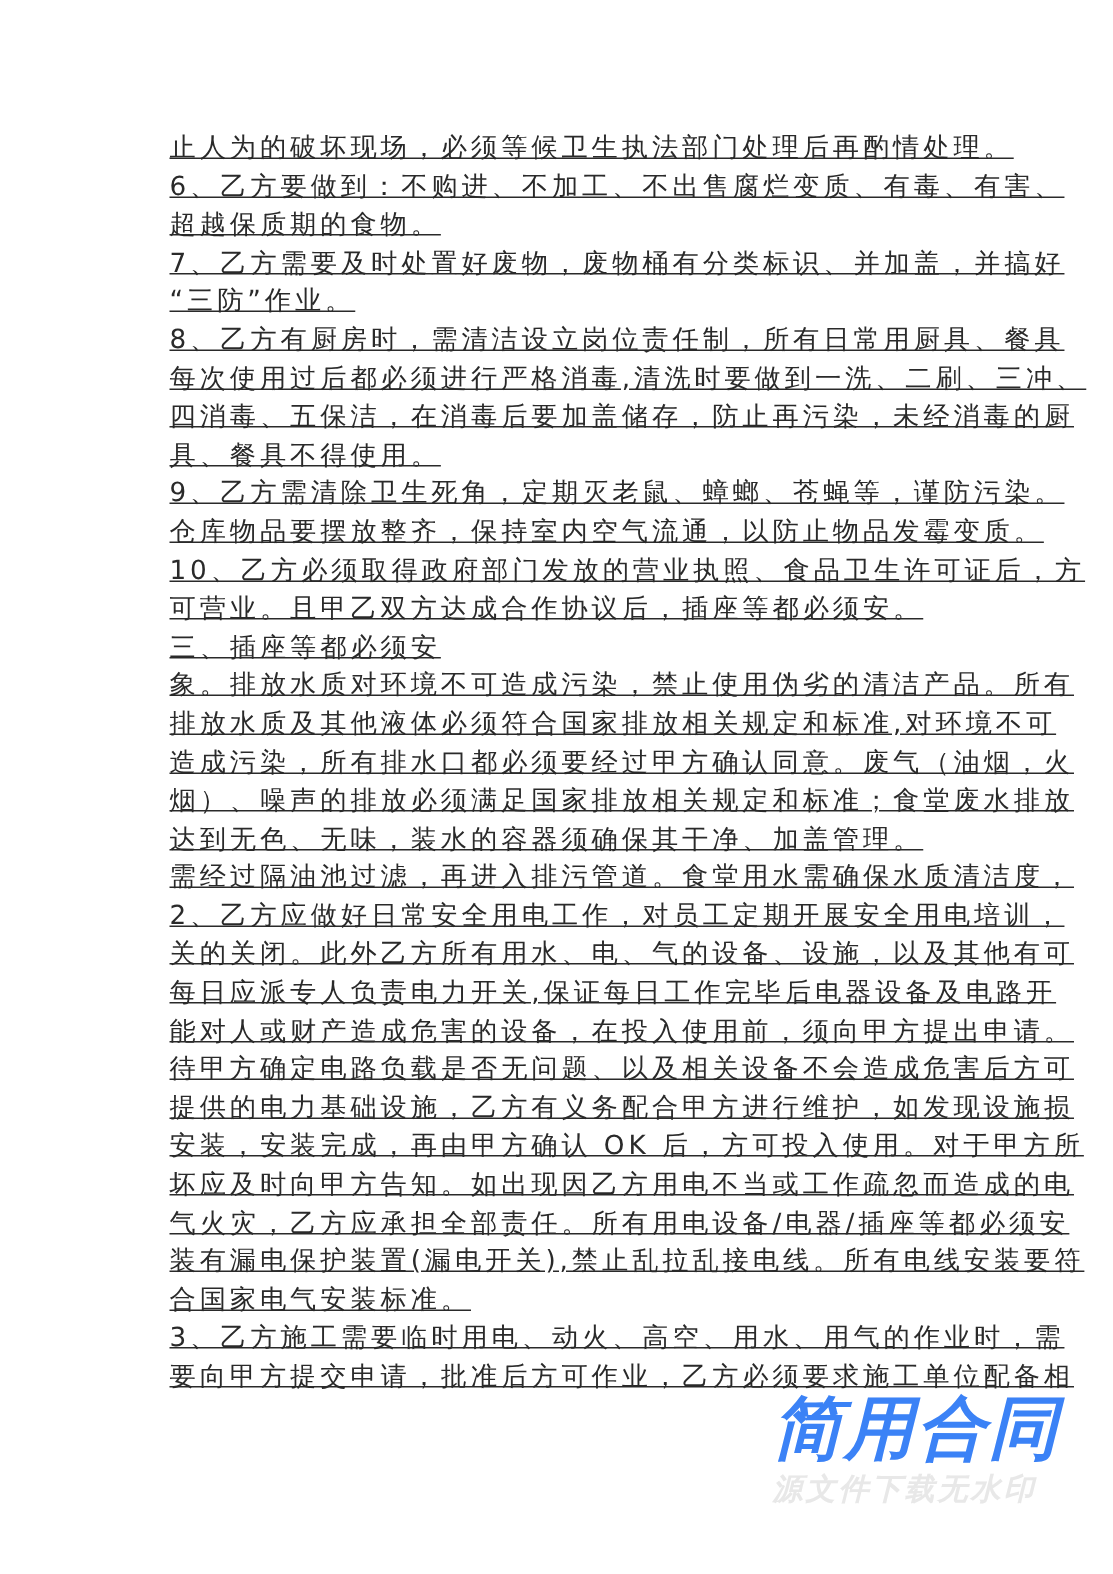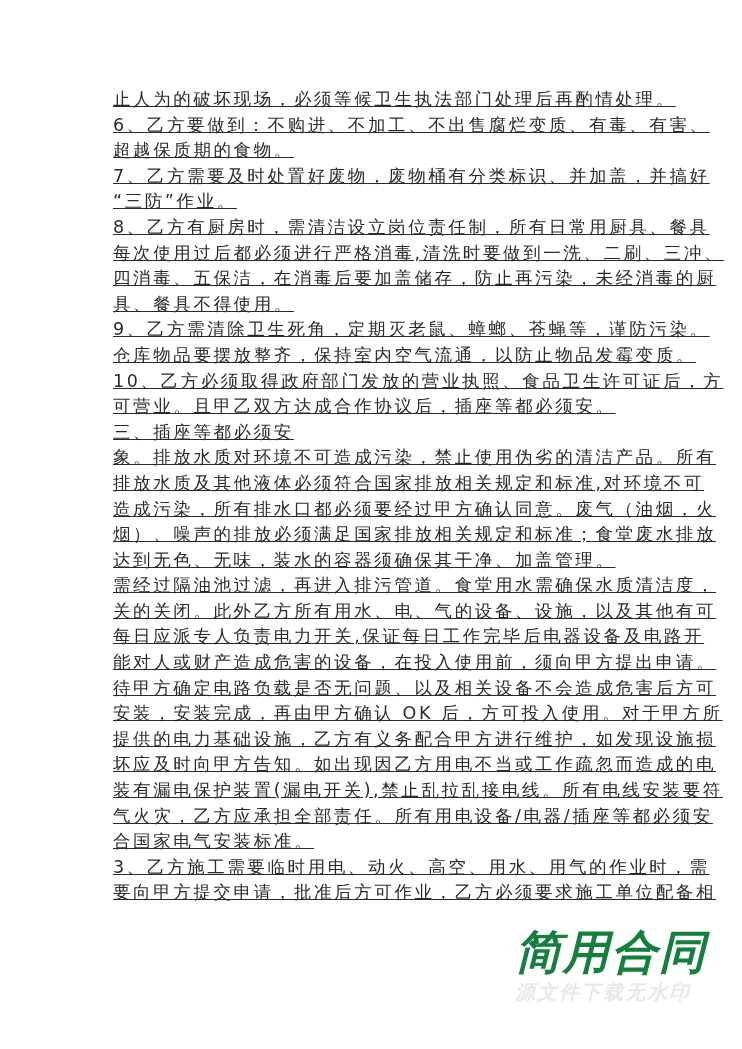--- a/index.html
+++ b/index.html
@@ -31,21 +31,21 @@
       width: 200px;
       color: #e6e6e6;
       font-weight: bold;
       font-style: italic;
       pointer-events: none;
     }
     .wm-big {
       font-size: 46px;
       letter-spacing: 2px;
       line-height: 50px;
-      color: #15803d;
+      color: #3b82f6;
     }
     .wm-small {
       font-size: 20px;
       letter-spacing: 2px;
       line-height: 26px;
       margin-top: 2px;
       color: #e8e8e8;
     }
   </style>
 </head>
@@ -65,29 +65,30 @@
   <div class="line">仓库物品要摆放整齐，保持室内空气流通，以防止物品发霉变质。</div>
   <div class="line">10、乙方必须取得政府部门发放的营业执照、食品卫生许可证后，方</div>
   <div class="line">可营业。且甲乙双方达成合作协议后，插座等都必须安。</div>
   <div class="line">三、插座等都必须安</div>
   <div class="line">象。排放水质对环境不可造成污染，禁止使用伪劣的清洁产品。所有</div>
   <div class="line">排放水质及其他液体必须符合国家排放相关规定和标准,对环境不可</div>
   <div class="line">造成污染，所有排水口都必须要经过甲方确认同意。废气（油烟，火</div>
   <div class="line">烟）、噪声的排放必须满足国家排放相关规定和标准；食堂废水排放</div>
   <div class="line">达到无色、无味，装水的容器须确保其干净、加盖管理。</div>
   <div class="line">需经过隔油池过滤，再进入排污管道。食堂用水需确保水质清洁度，</div>
+  <div class="line">2、乙方应做好日常安全用电工作，对员工定期开展安全用电培训，</div>
   <div class="line">关的关闭。此外乙方所有用水、电、气的设备、设施，以及其他有可</div>
   <div class="line">每日应派专人负责电力开关,保证每日工作完毕后电器设备及电路开</div>
   <div class="line">能对人或财产造成危害的设备，在投入使用前，须向甲方提出申请。</div>
   <div class="line">待甲方确定电路负载是否无问题、以及相关设备不会造成危害后方可</div>
+  <div class="line">提供的电力基础设施，乙方有义务配合甲方进行维护，如发现设施损</div>
   <div class="line">安装，安装完成，再由甲方确认 OK 后，方可投入使用。对于甲方所</div>
-  <div class="line">提供的电力基础设施，乙方有义务配合甲方进行维护，如发现设施损</div>
   <div class="line">坏应及时向甲方告知。如出现因乙方用电不当或工作疏忽而造成的电</div>
+  <div class="line">气火灾，乙方应承担全部责任。所有用电设备/电器/插座等都必须安</div>
   <div class="line">装有漏电保护装置(漏电开关),禁止乱拉乱接电线。所有电线安装要符</div>
-  <div class="line">气火灾，乙方应承担全部责任。所有用电设备/电器/插座等都必须安</div>
   <div class="line">合国家电气安装标准。</div>
   <div class="line">3、乙方施工需要临时用电、动火、高空、用水、用气的作业时，需</div>
   <div class="line">要向甲方提交申请，批准后方可作业，乙方必须要求施工单位配备相</div>
 </div>
 
 <div class="watermark">
   <div class="wm-big">简用合同</div>
   <div class="wm-small">源文件下载无水印</div>
 </div>
 

